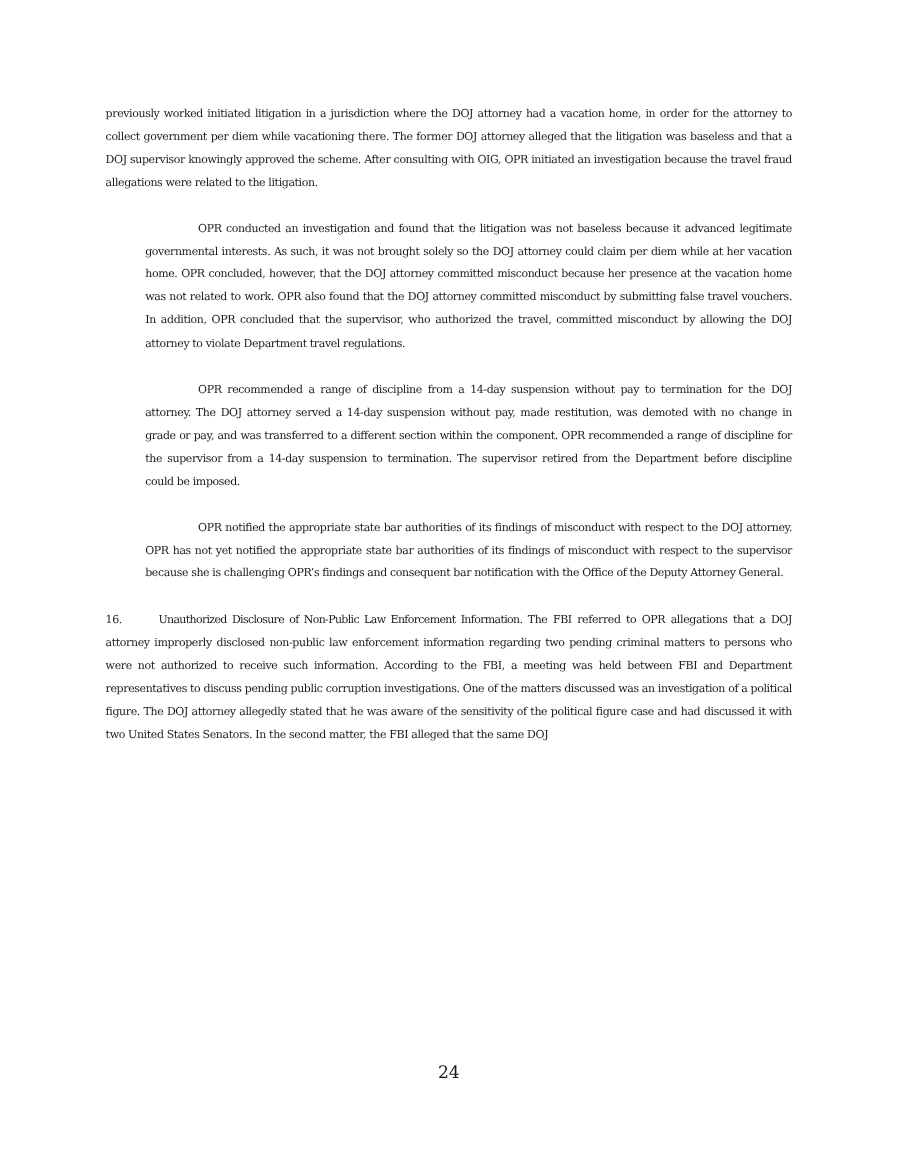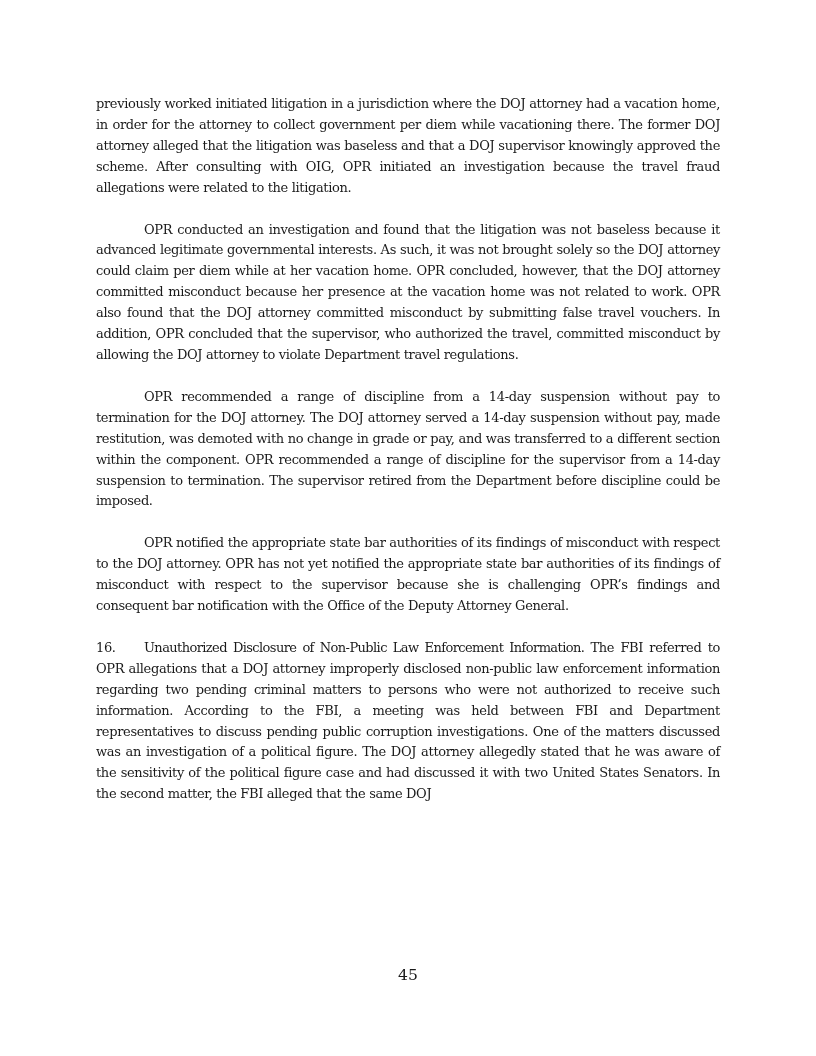--- a/index.html
+++ b/index.html
@@ -16,28 +16,29 @@
       color: #1a1a1a;
     }
     .page {
       position: absolute;
       left: 96px;
       top: 94px;
       width: 624px;
     }
     .para {
       margin: 0;
-      font-size: 13px;
+      font-size: 10px;
       line-height: 20.9px;
       text-align: justify;
       letter-spacing: -0.35px;
       word-spacing: 0px;
     }
     .para.indent {
       text-indent: 48px;
+      margin-left: 36px;
     }
     .gap {
       height: 21px;
     }
     .item-number {
       display: inline-block;
       width: 48px;
     }
     .item-heading {
       letter-spacing: -0.6px;
@@ -67,13 +68,13 @@
   <p class="para indent">OPR recommended a range of discipline from a 14-day suspension without pay to termination for the DOJ attorney.  The DOJ attorney served a 14-day suspension without pay, made restitution, was demoted with no change in grade or pay, and was transferred to a different section within the component.  OPR recommended a range of discipline for the supervisor from a 14-day suspension to termination. The supervisor retired from the Department before discipline could be imposed.</p>
   <div class="gap"></div>
 
   <p class="para indent">OPR notified the appropriate state bar authorities of its findings of misconduct with respect to the DOJ attorney.  OPR has not yet notified the appropriate state bar authorities of its findings of misconduct with respect to the supervisor because she is challenging OPR’s findings and consequent bar notification with the Office of the Deputy Attorney General.</p>
   <div class="gap"></div>
 
   <p class="para"><span class="item-number">16.</span><span class="item-heading">Unauthorized Disclosure of Non-Public Law Enforcement Information.</span><span> The FBI referred to OPR allegations that a DOJ attorney improperly disclosed non-public law enforcement information regarding two pending criminal matters to persons who were not authorized to receive such information.  According to the FBI, a meeting was held between FBI and Department representatives to discuss pending public corruption investigations.  One of the matters discussed was an investigation of a political figure.  The DOJ attorney allegedly stated that he was aware of the sensitivity of the political figure case and had discussed it with two United States Senators.  In the second matter, the FBI alleged that the same DOJ</span></p>
 
 </div>
 
-<div class="page-number">45</div>
+<div class="page-number">24</div>
 
 </body></html>

